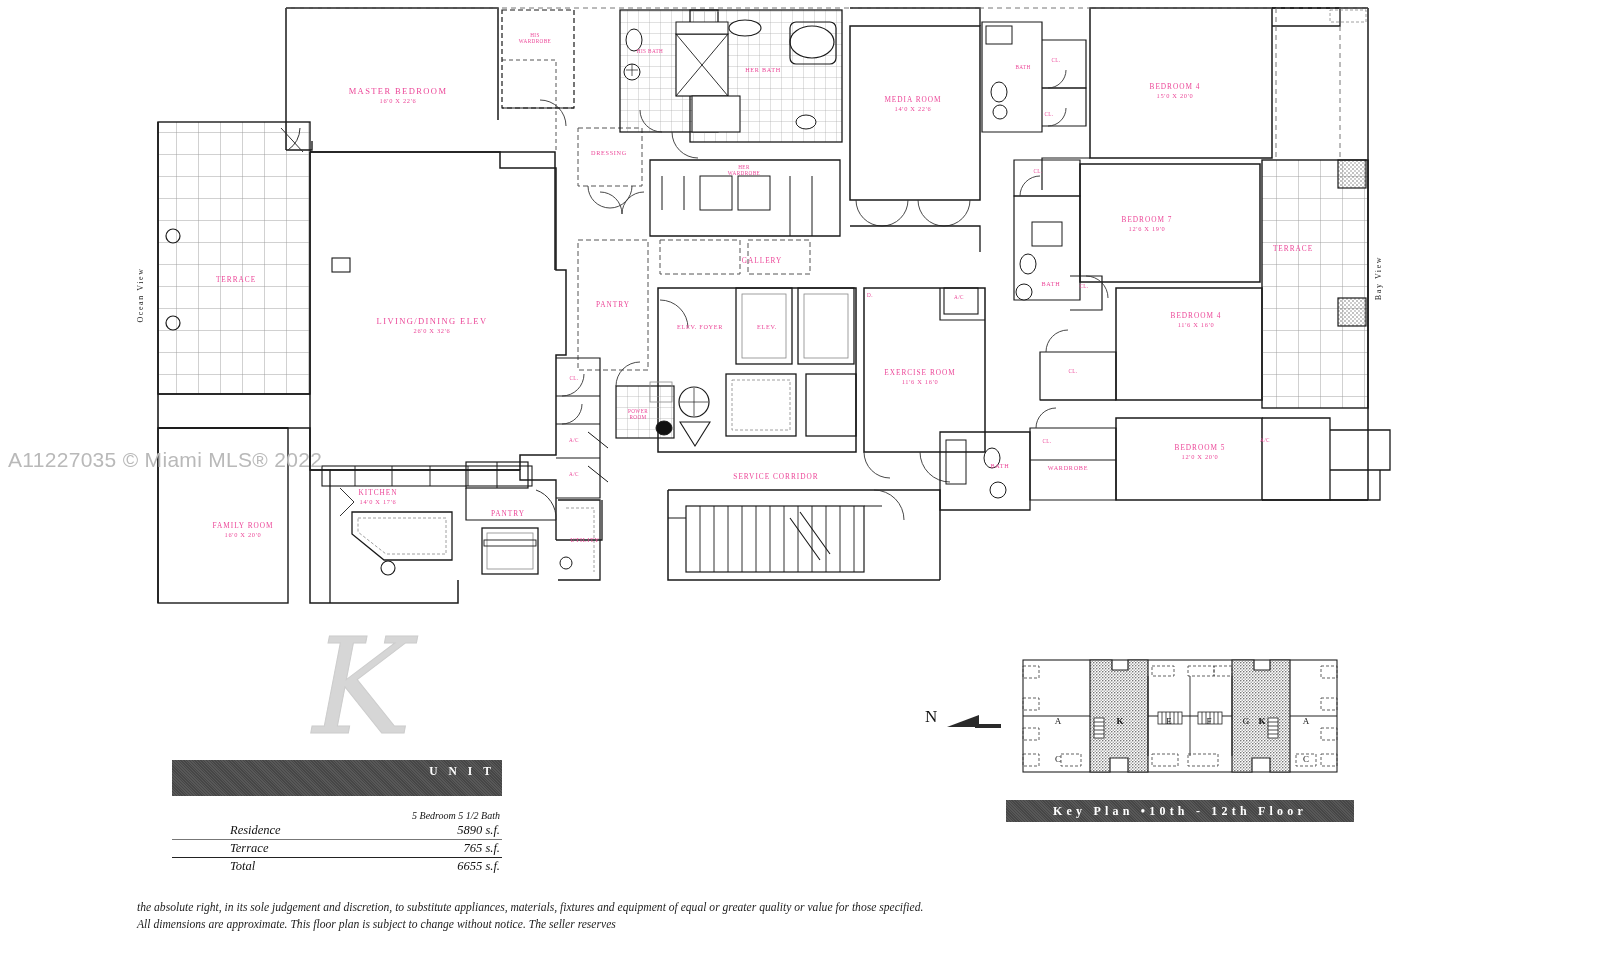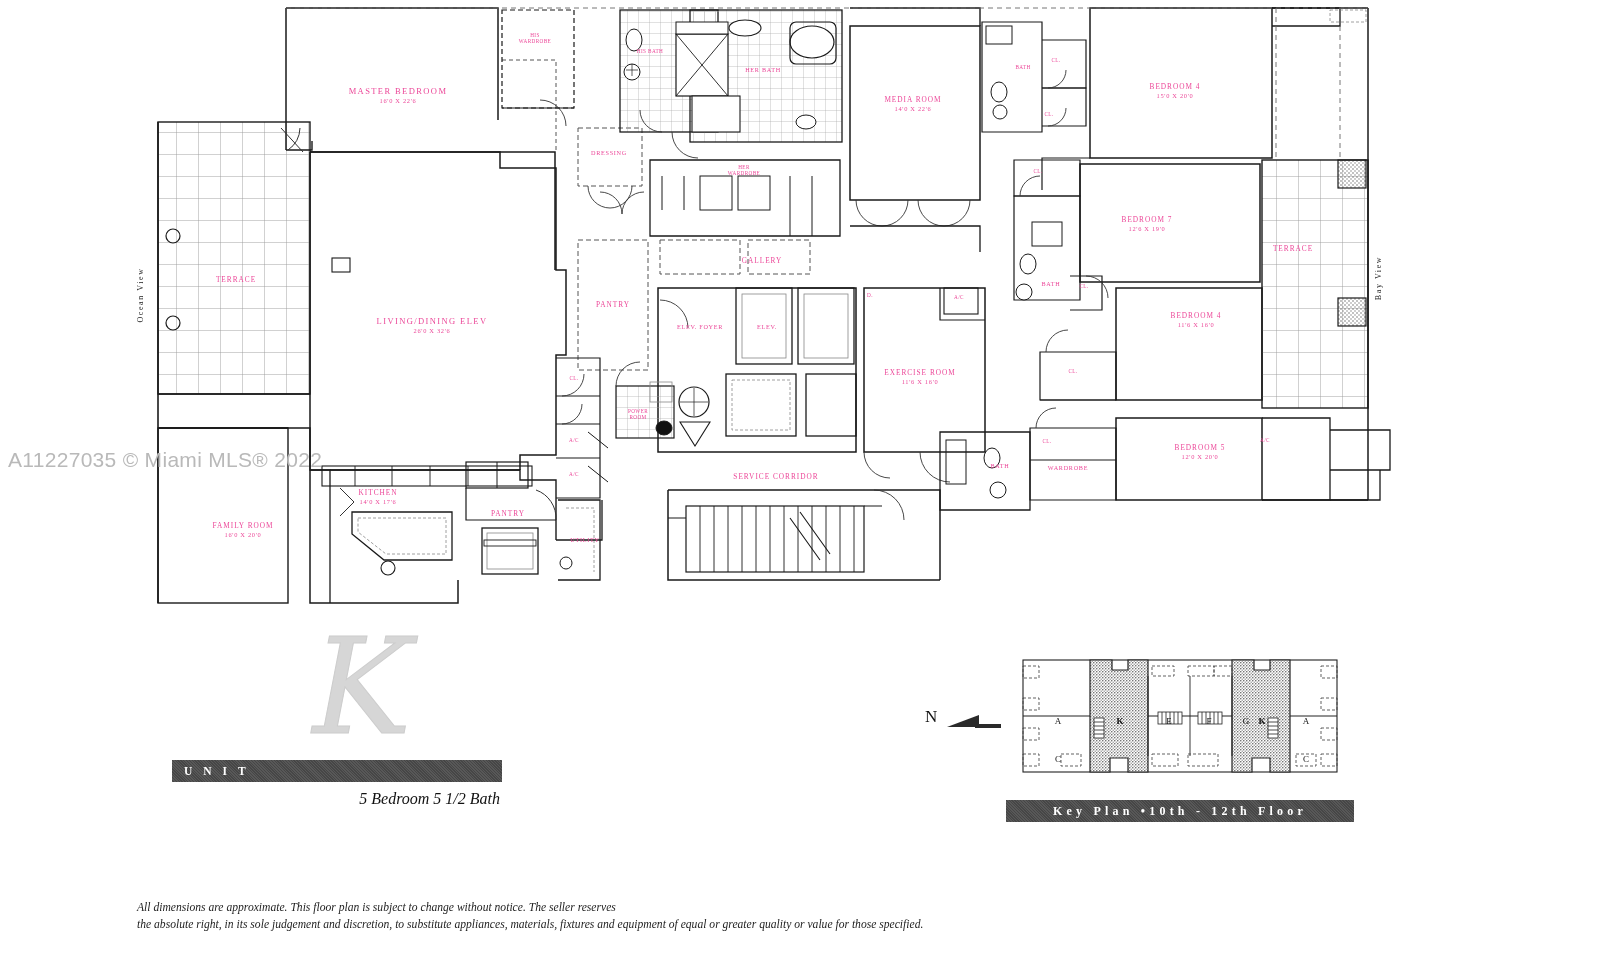--- a/index.html
+++ b/index.html
@@ -115,34 +115,34 @@
     position: absolute;
     left: 172px;
     top: 760px;
     width: 330px;
   }
   #unit-banner {
     background: #4a4a4a;
     background-image: repeating-linear-gradient(
       45deg, rgba(255,255,255,0.08) 0 1px, rgba(0,0,0,0.05) 1px 2px);
     color: #ffffff;
-    height: 22px;
+    height: 36px;
     line-height: 22px;
-    text-align: left;
+    text-align: right;
     font-size: 11.5px;
     letter-spacing: 11px;
     font-weight: bold;
     padding-left: 12px;
     font-family: "Liberation Serif", "DejaVu Serif", serif;
   }
   #unit-subtitle {
     text-align: right;
     font-style: italic;
-    font-size: 16px;
-    margin-top: 8px;
+    font-size: 10px;
+    margin-top: 14px;
     padding-right: 2px;
   }
   #unit-table {
     width: 100%;
     border-collapse: collapse;
     font-style: italic;
     font-size: 12.5px;
     margin-top: 1px;
   }
   #unit-table td {
@@ -601,20 +601,36 @@
 
   <div id="mls-watermark">A11227035 © Miami MLS® 2022</div>
 
   <div id="monogram">
     <div class="mono-letter">K</div>
   </div>
 
   <div id="unit-block">
     <div id="unit-banner">UNIT</div>
     <div id="unit-subtitle">5 Bedroom 5 1/2 Bath</div>
+    <table id="unit-table">
+      <tbody>
+        <tr class="row-residence">
+          <td>Residence</td>
+          <td class="val">5890 s.f.</td>
+        </tr>
+        <tr class="row-terrace">
+          <td>Terrace</td>
+          <td class="val">765  s.f.</td>
+        </tr>
+        <tr class="row-total">
+          <td>Total</td>
+          <td class="val">6655 s.f.</td>
+        </tr>
+      </tbody>
+    </table>
   </div>
 
   <div id="compass">
     <span class="n-letter">N</span>
     <svg width="56" height="24" viewBox="0 0 56 24" style="position:absolute; left:20px; top:4px;">
       <path d="M2 18 L34 6 L34 18 Z" fill="#2a2a2a"></path>
       <rect x="30" y="15" width="26" height="4" fill="#2a2a2a"></rect>
     </svg>
   </div>
 
@@ -676,17 +692,17 @@
         <text x="240" y="74">G</text>
         <text x="256" y="74" font-weight="bold">K</text>
         <text x="300" y="74">A</text>
         <text x="300" y="112">C</text>
       </g>
     </svg>
     <div id="keyplan-banner">Key Plan •10th - 12th Floor</div>
   </div>
 
   <div id="disclaimer">
+    <p>the absolute right, in its sole judgement and discretion, to substitute appliances, materials, fixtures and equipment of equal or greater quality or value for those specified.</p>
     <p>All dimensions are approximate. This floor plan is subject to change without notice. The seller reserves</p>
-    <p>the absolute right, in its sole judgement and discretion, to substitute appliances, materials, fixtures and equipment of equal or greater quality or value for those specified.</p>
   </div>
 
 </div>
 
 </body></html>

